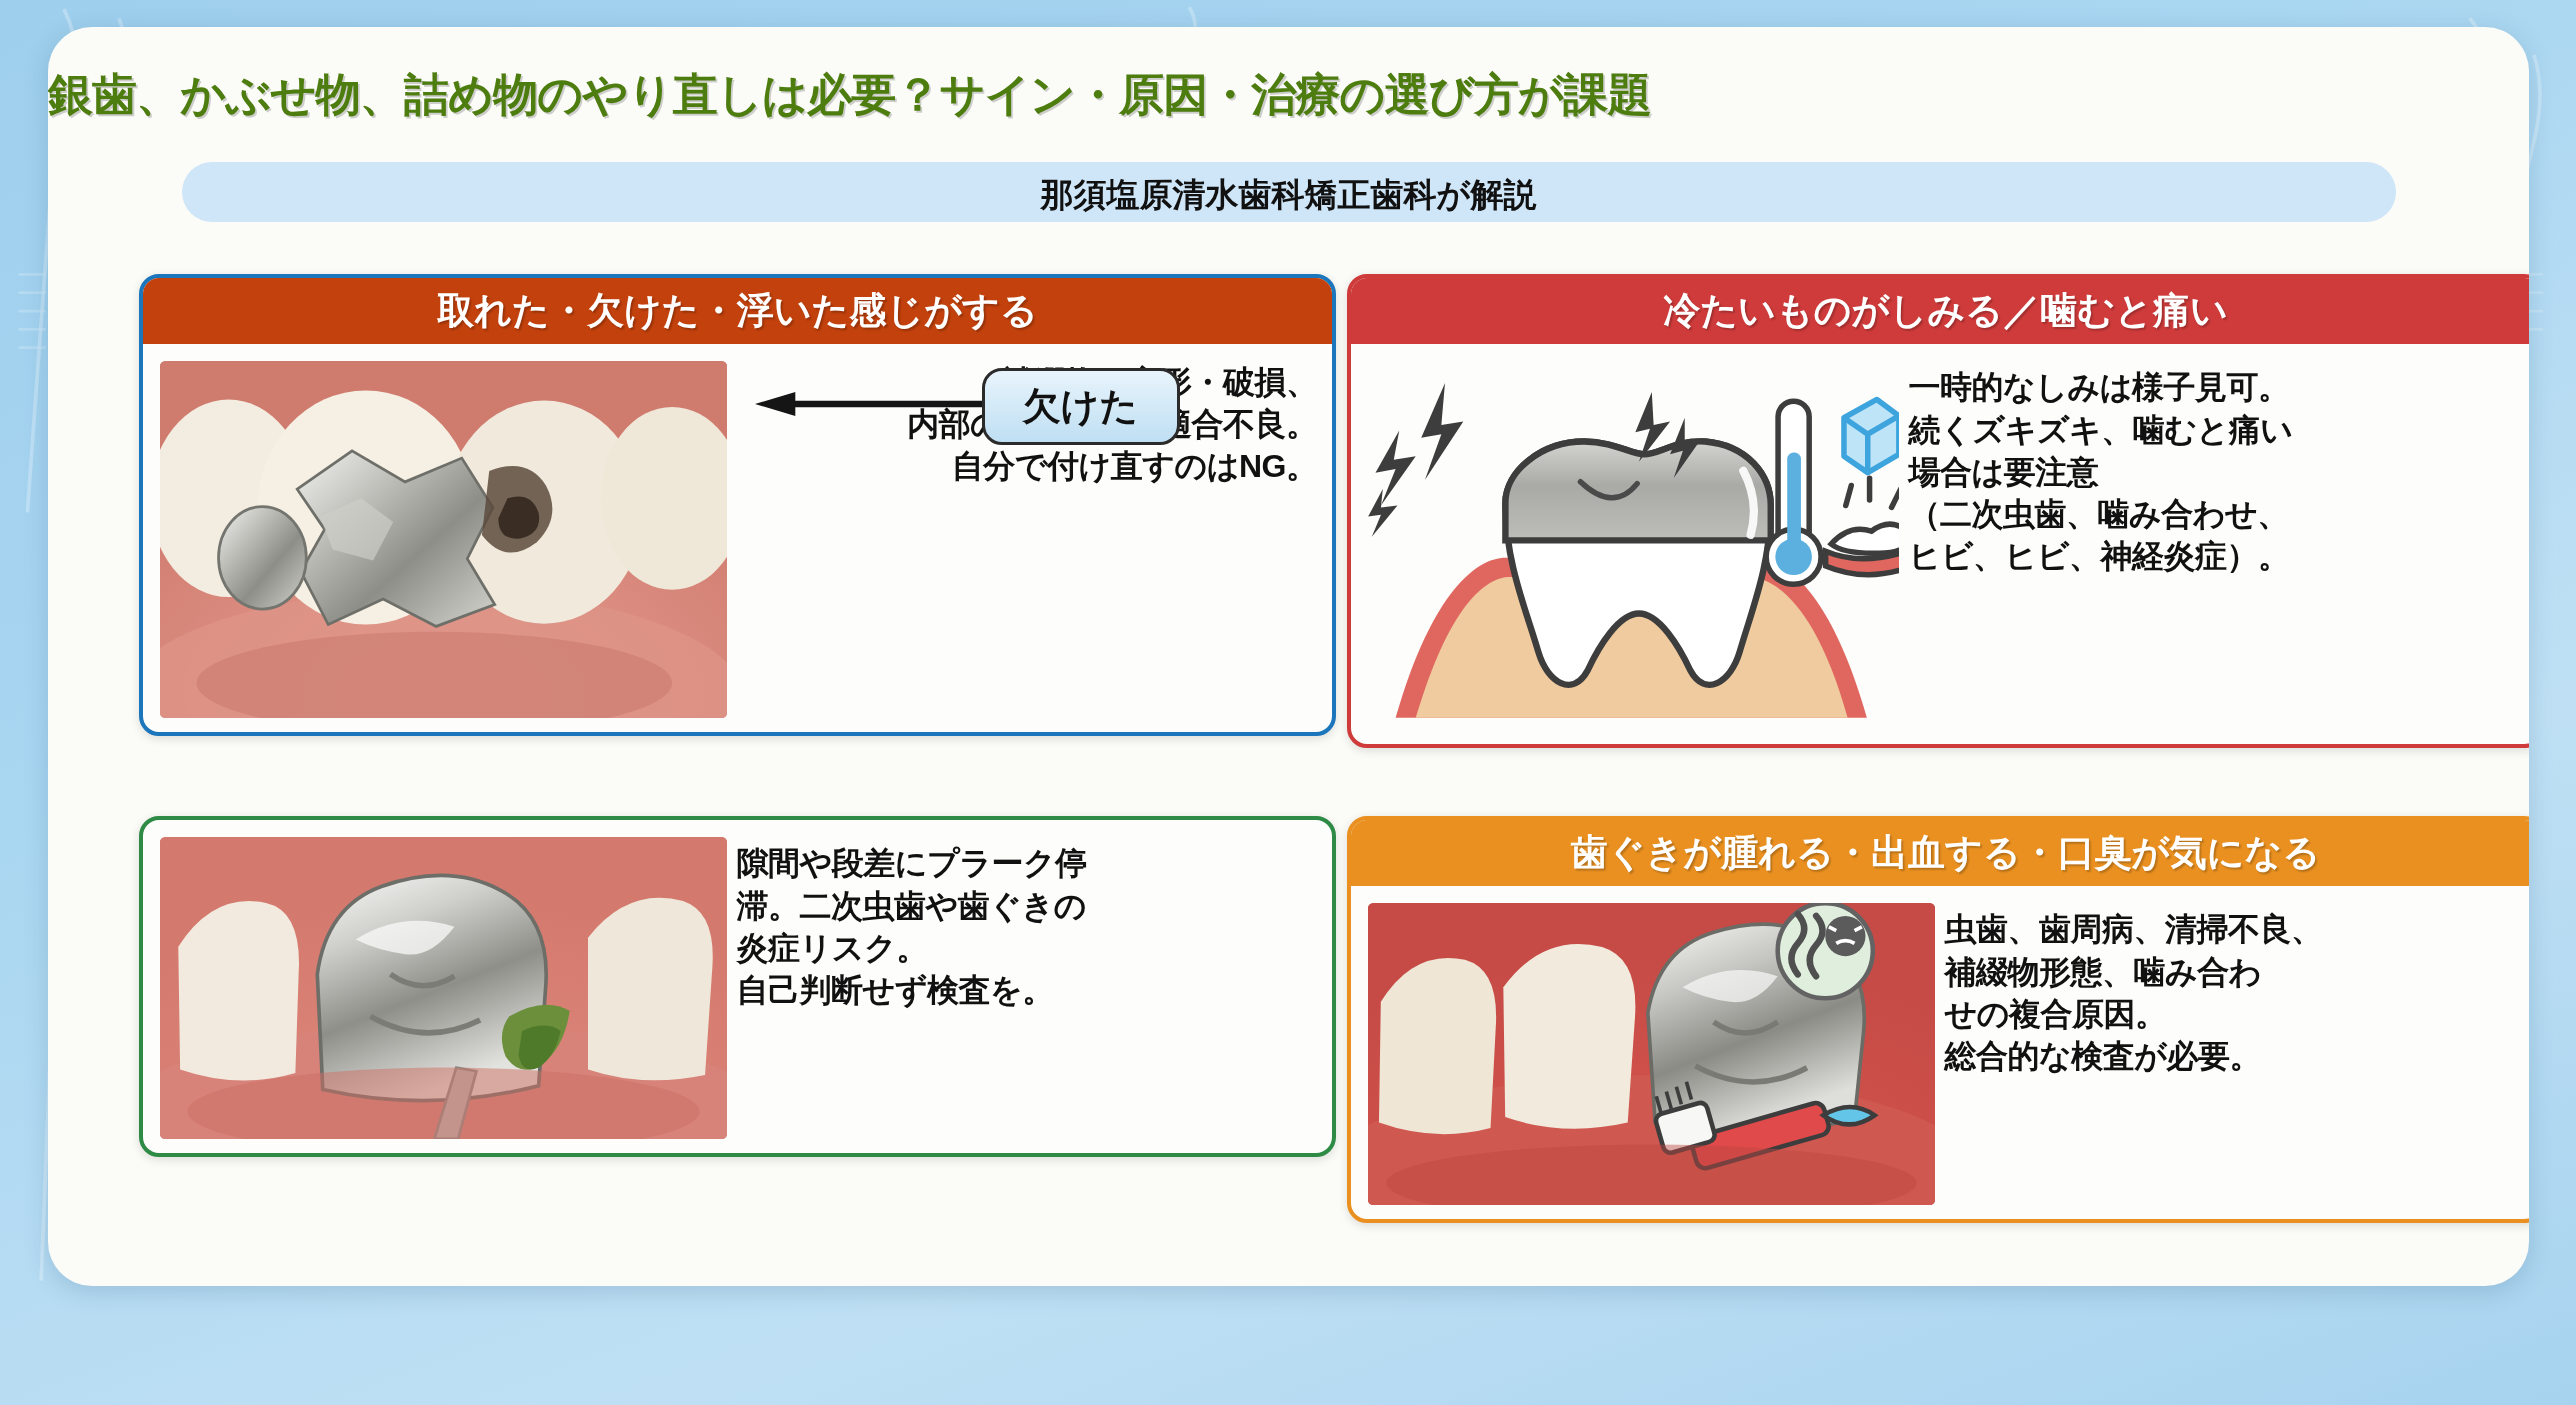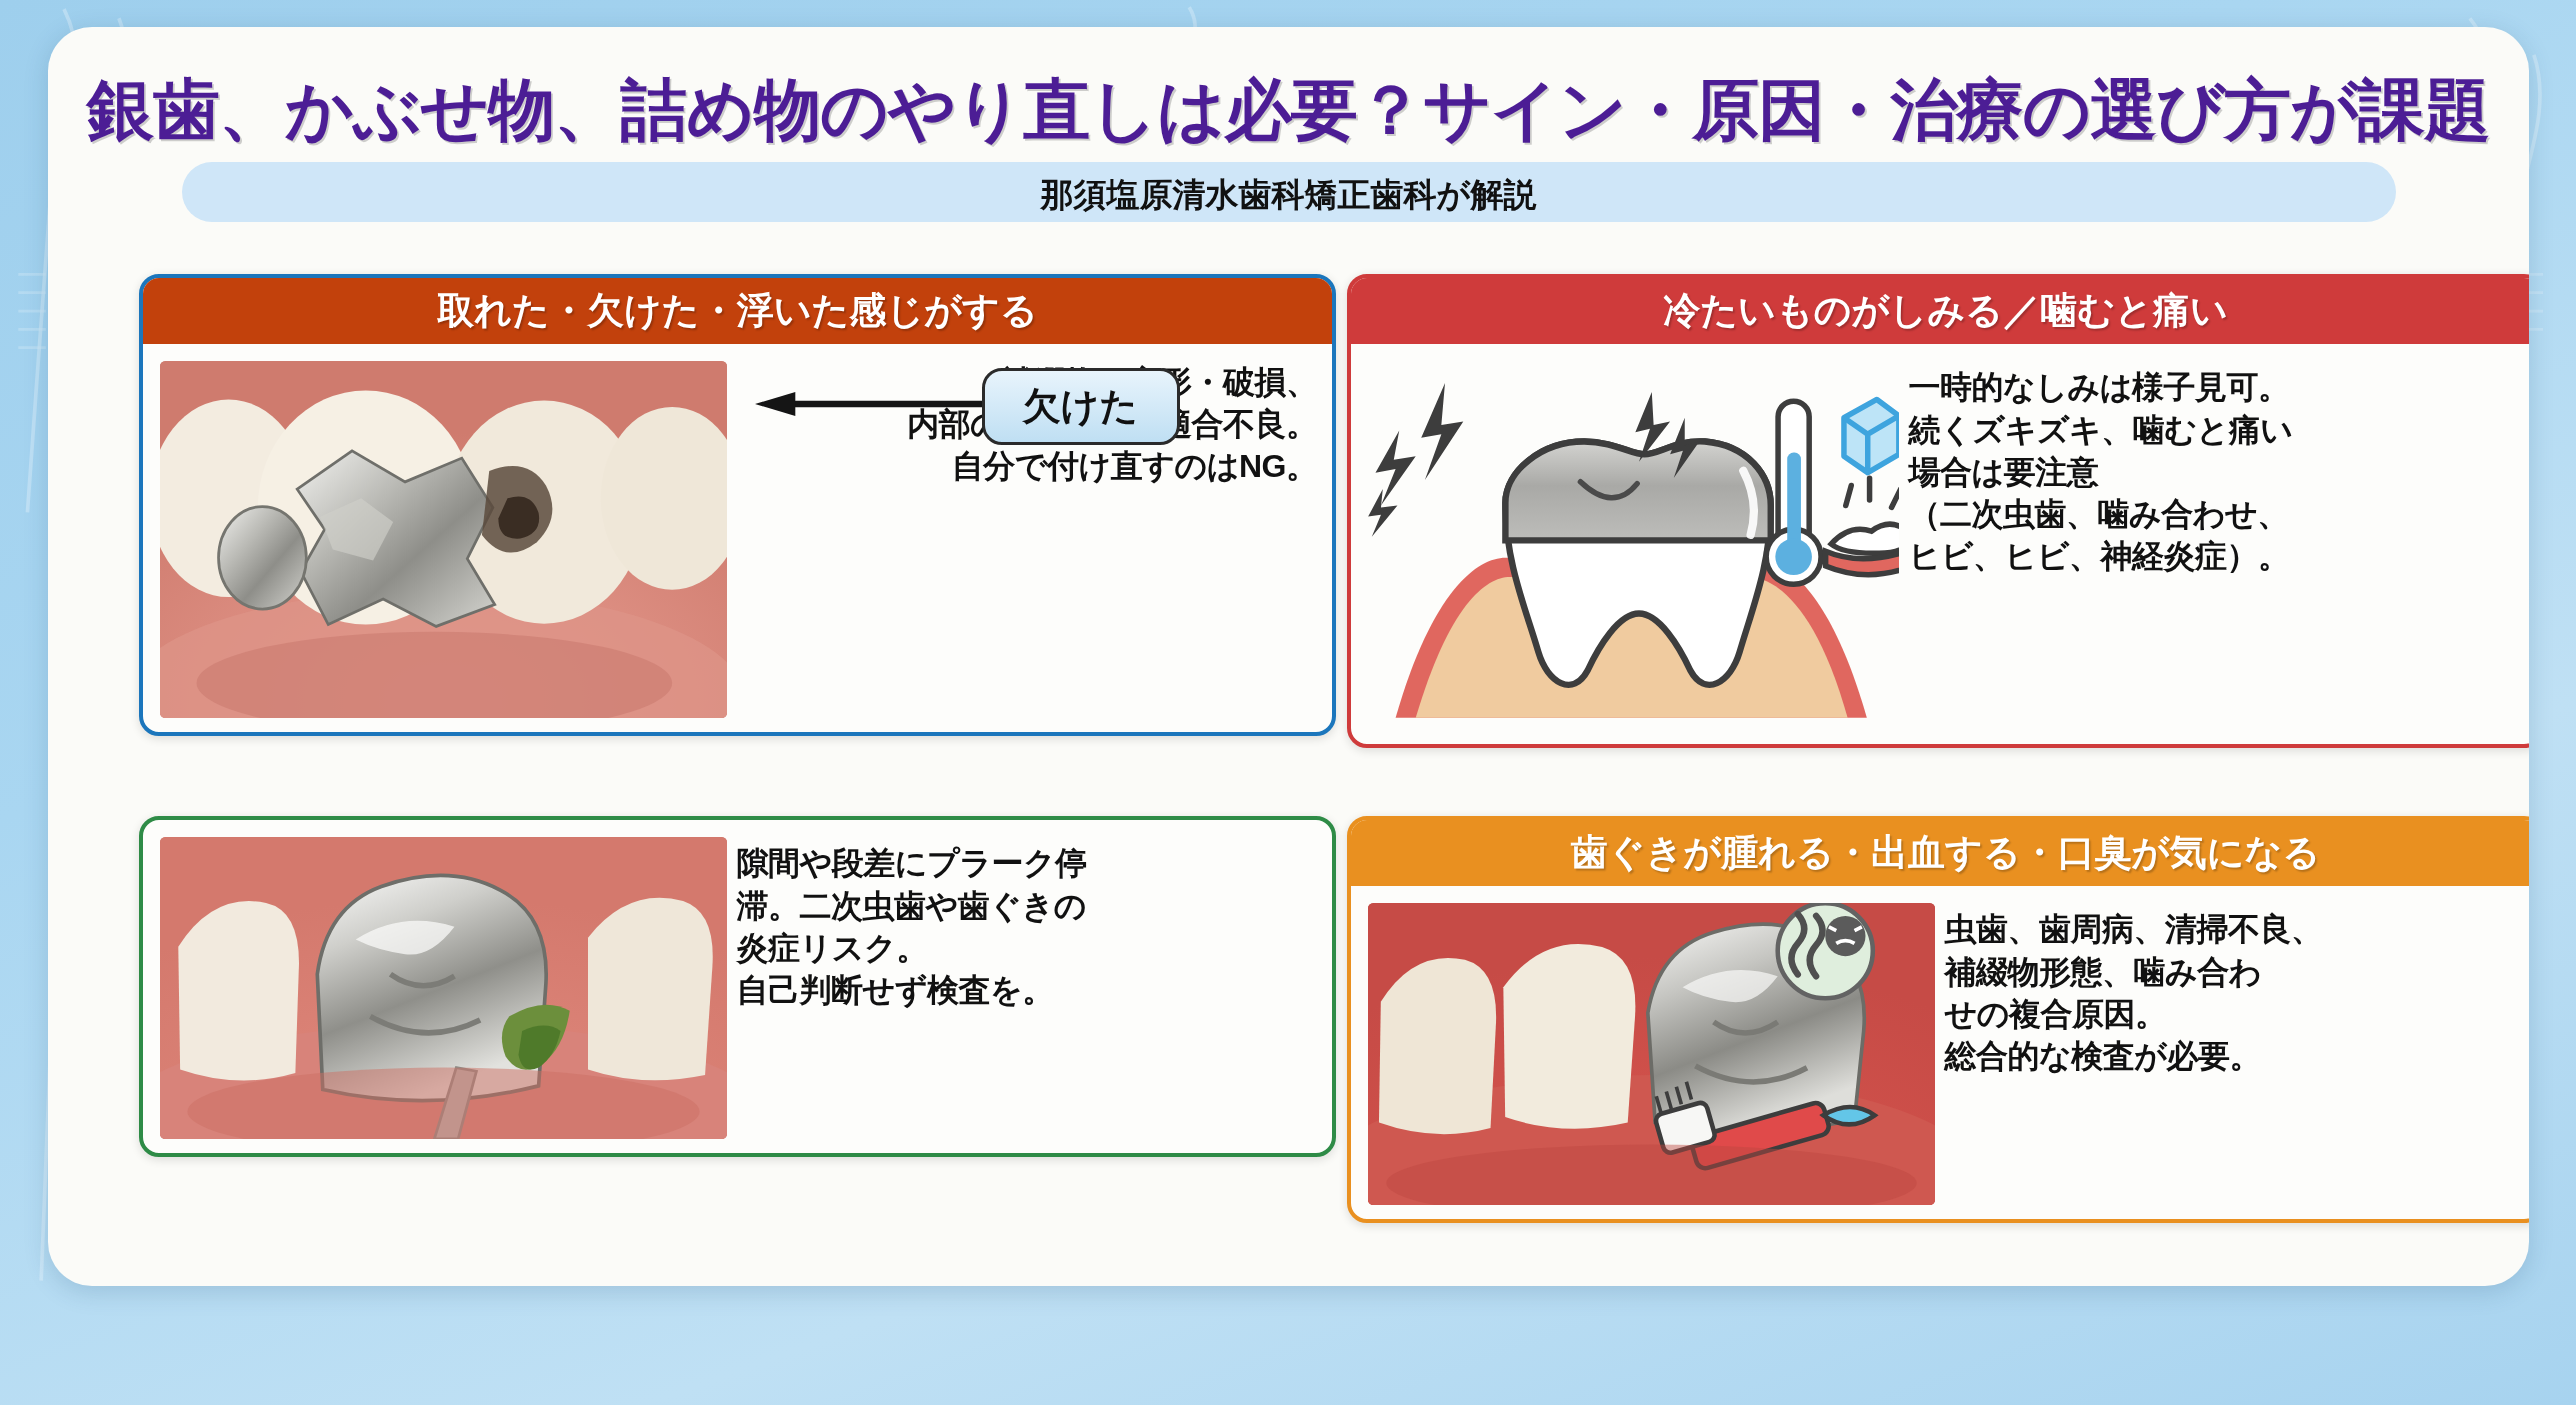--- a/index.html
+++ b/index.html
@@ -16,21 +16,21 @@
   
   #card{
     position:absolute;left:48px;top:27.4px;width:2481px;height:1259px;
     background:#fbfbf8;border-radius:44px;
     box-shadow:0 5.5px 24px rgba(30,70,110,.18);
     overflow:hidden;
   }
   
   #page-title{
     position:absolute;left:0;right:0;top:38px;
-    text-align:center;font-size:67px;font-weight:bold;color:#4c1d95;
+    text-align:left;font-size:45px;font-weight:bold;color:#4d7c0f;
     letter-spacing:-0.9px;white-space:nowrap;
     text-shadow:1.8px 1.8px 0 rgba(0,0,0,.18);
   }
   #subtitle-pill{
     position:absolute;left:50%;transform:translateX(-50%);top:135px;
     width:2214px;height:60px;background:#cfe6f8;border-radius:31px;
   }
   #subtitle{
     position:absolute;left:0;right:0;top:146px;text-align:center;
     font-size:33px;font-weight:bold;color:#111;white-space:nowrap;

